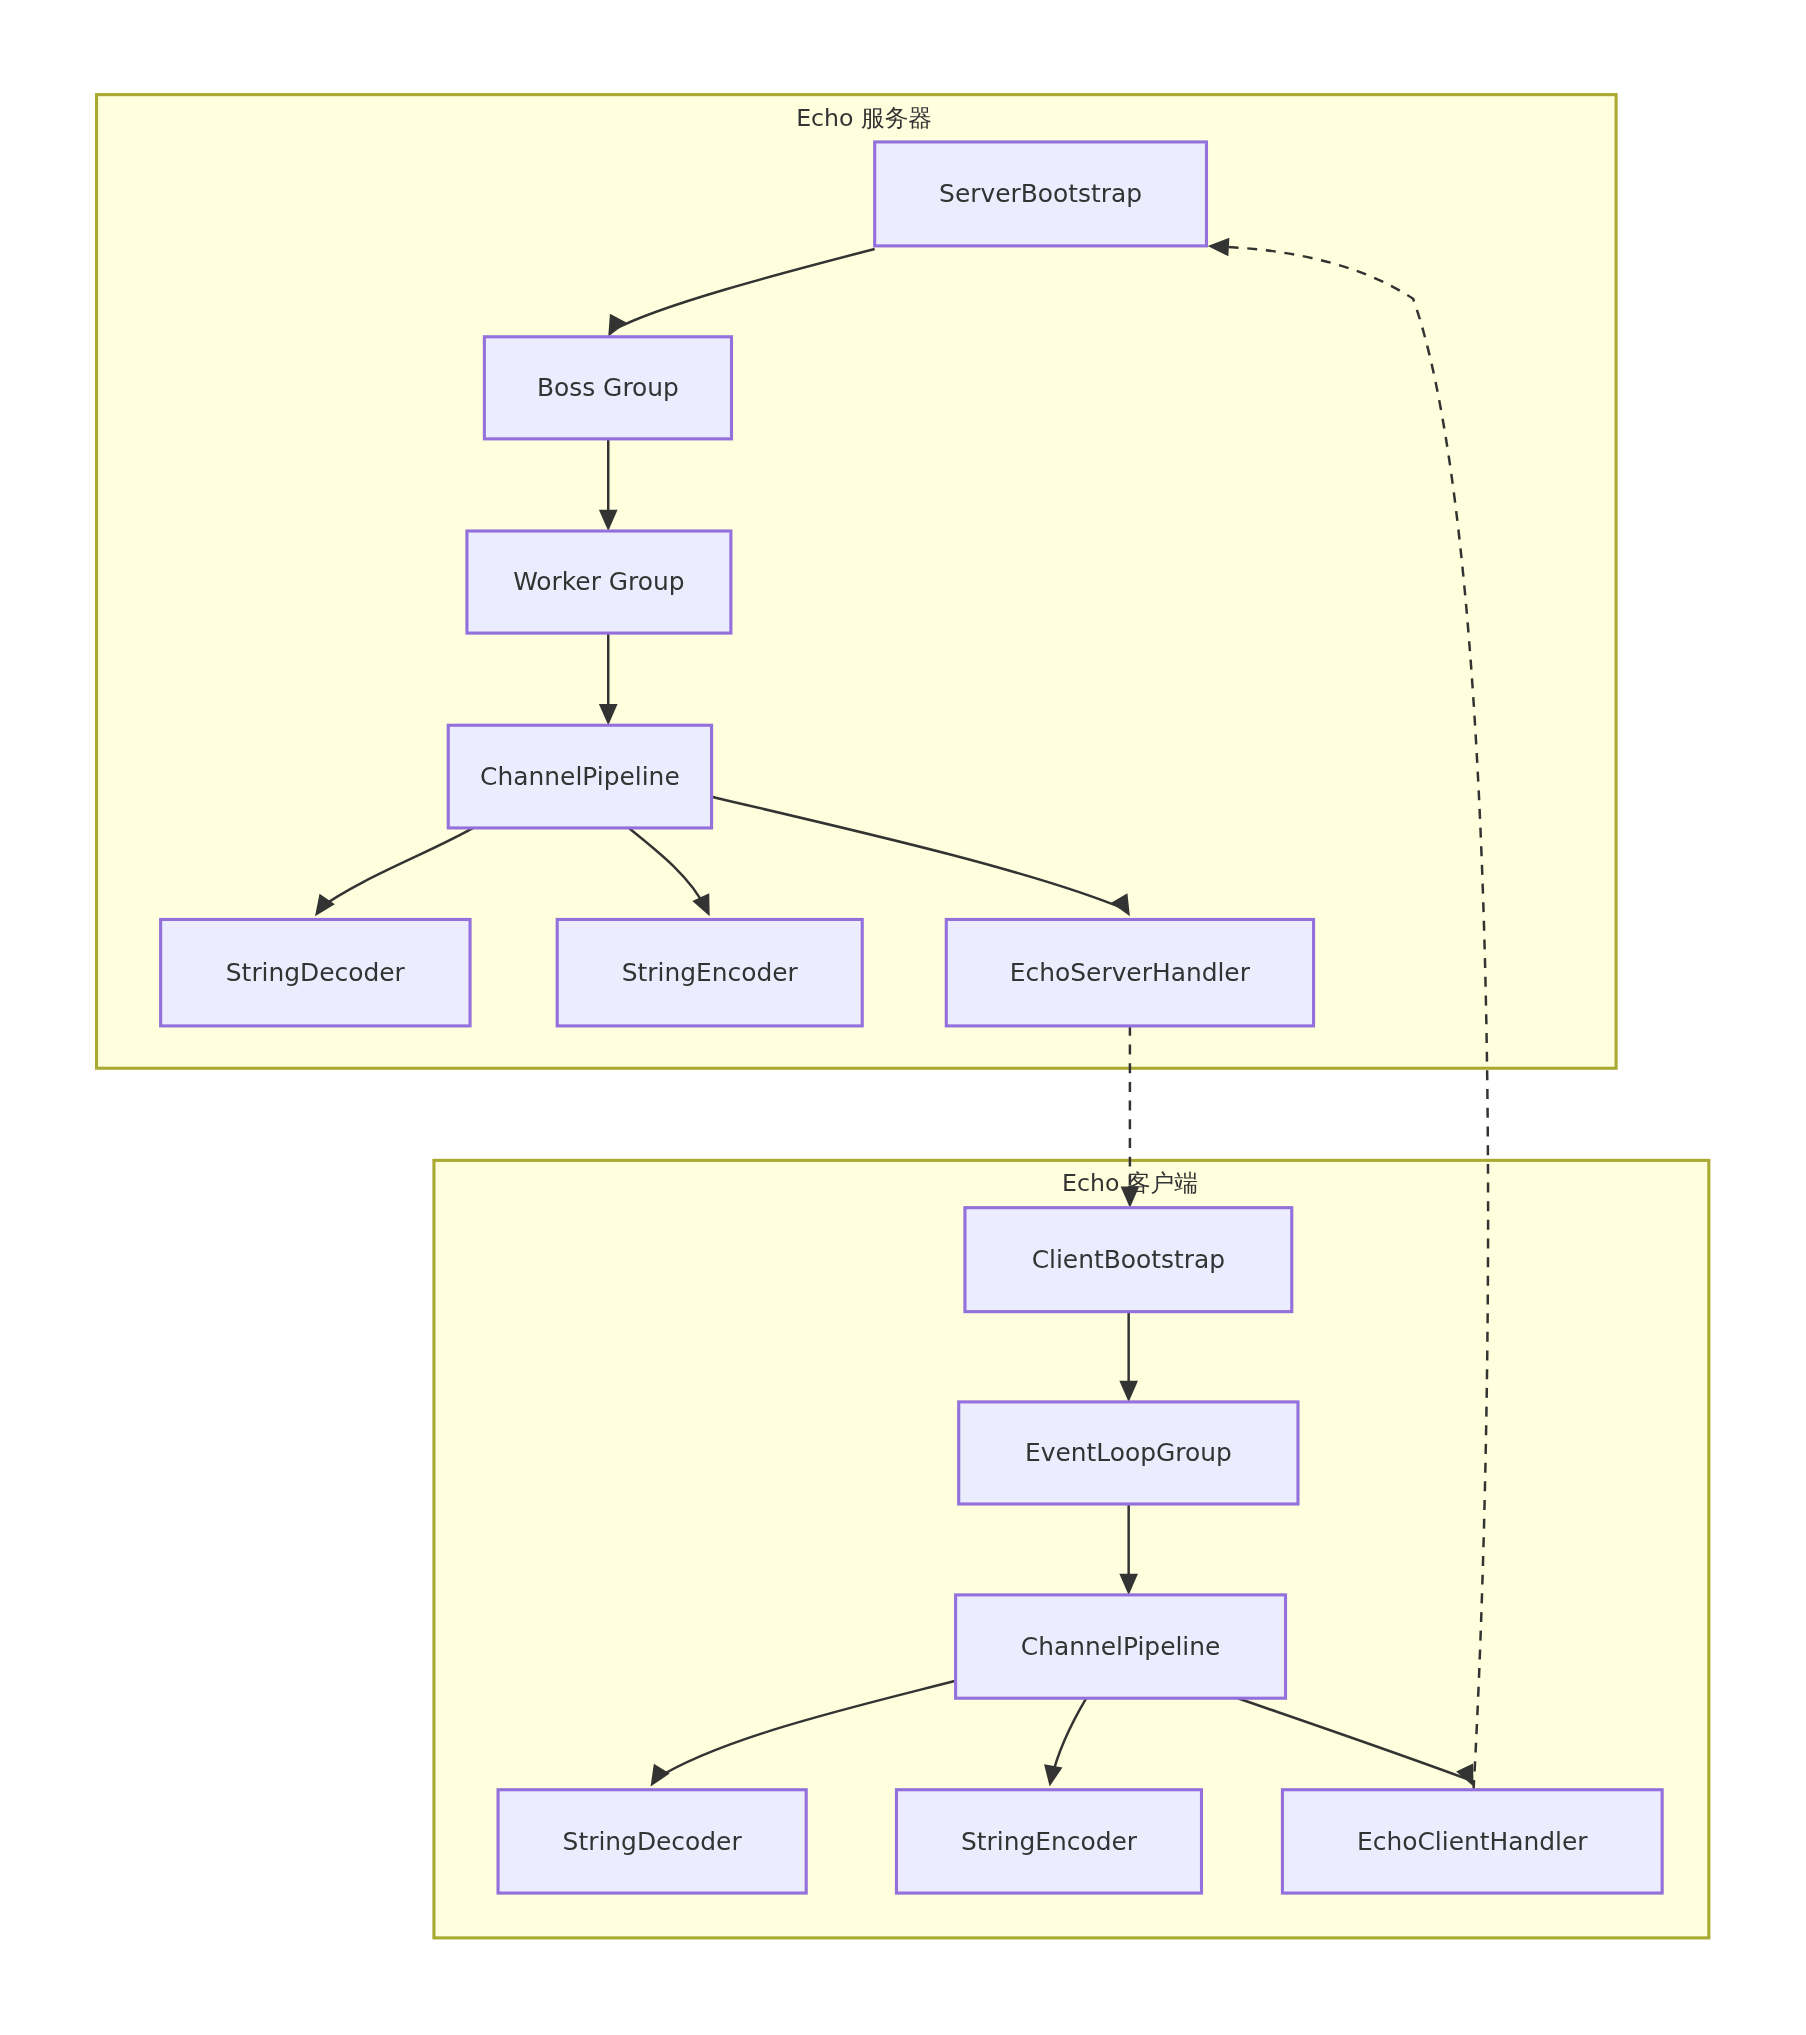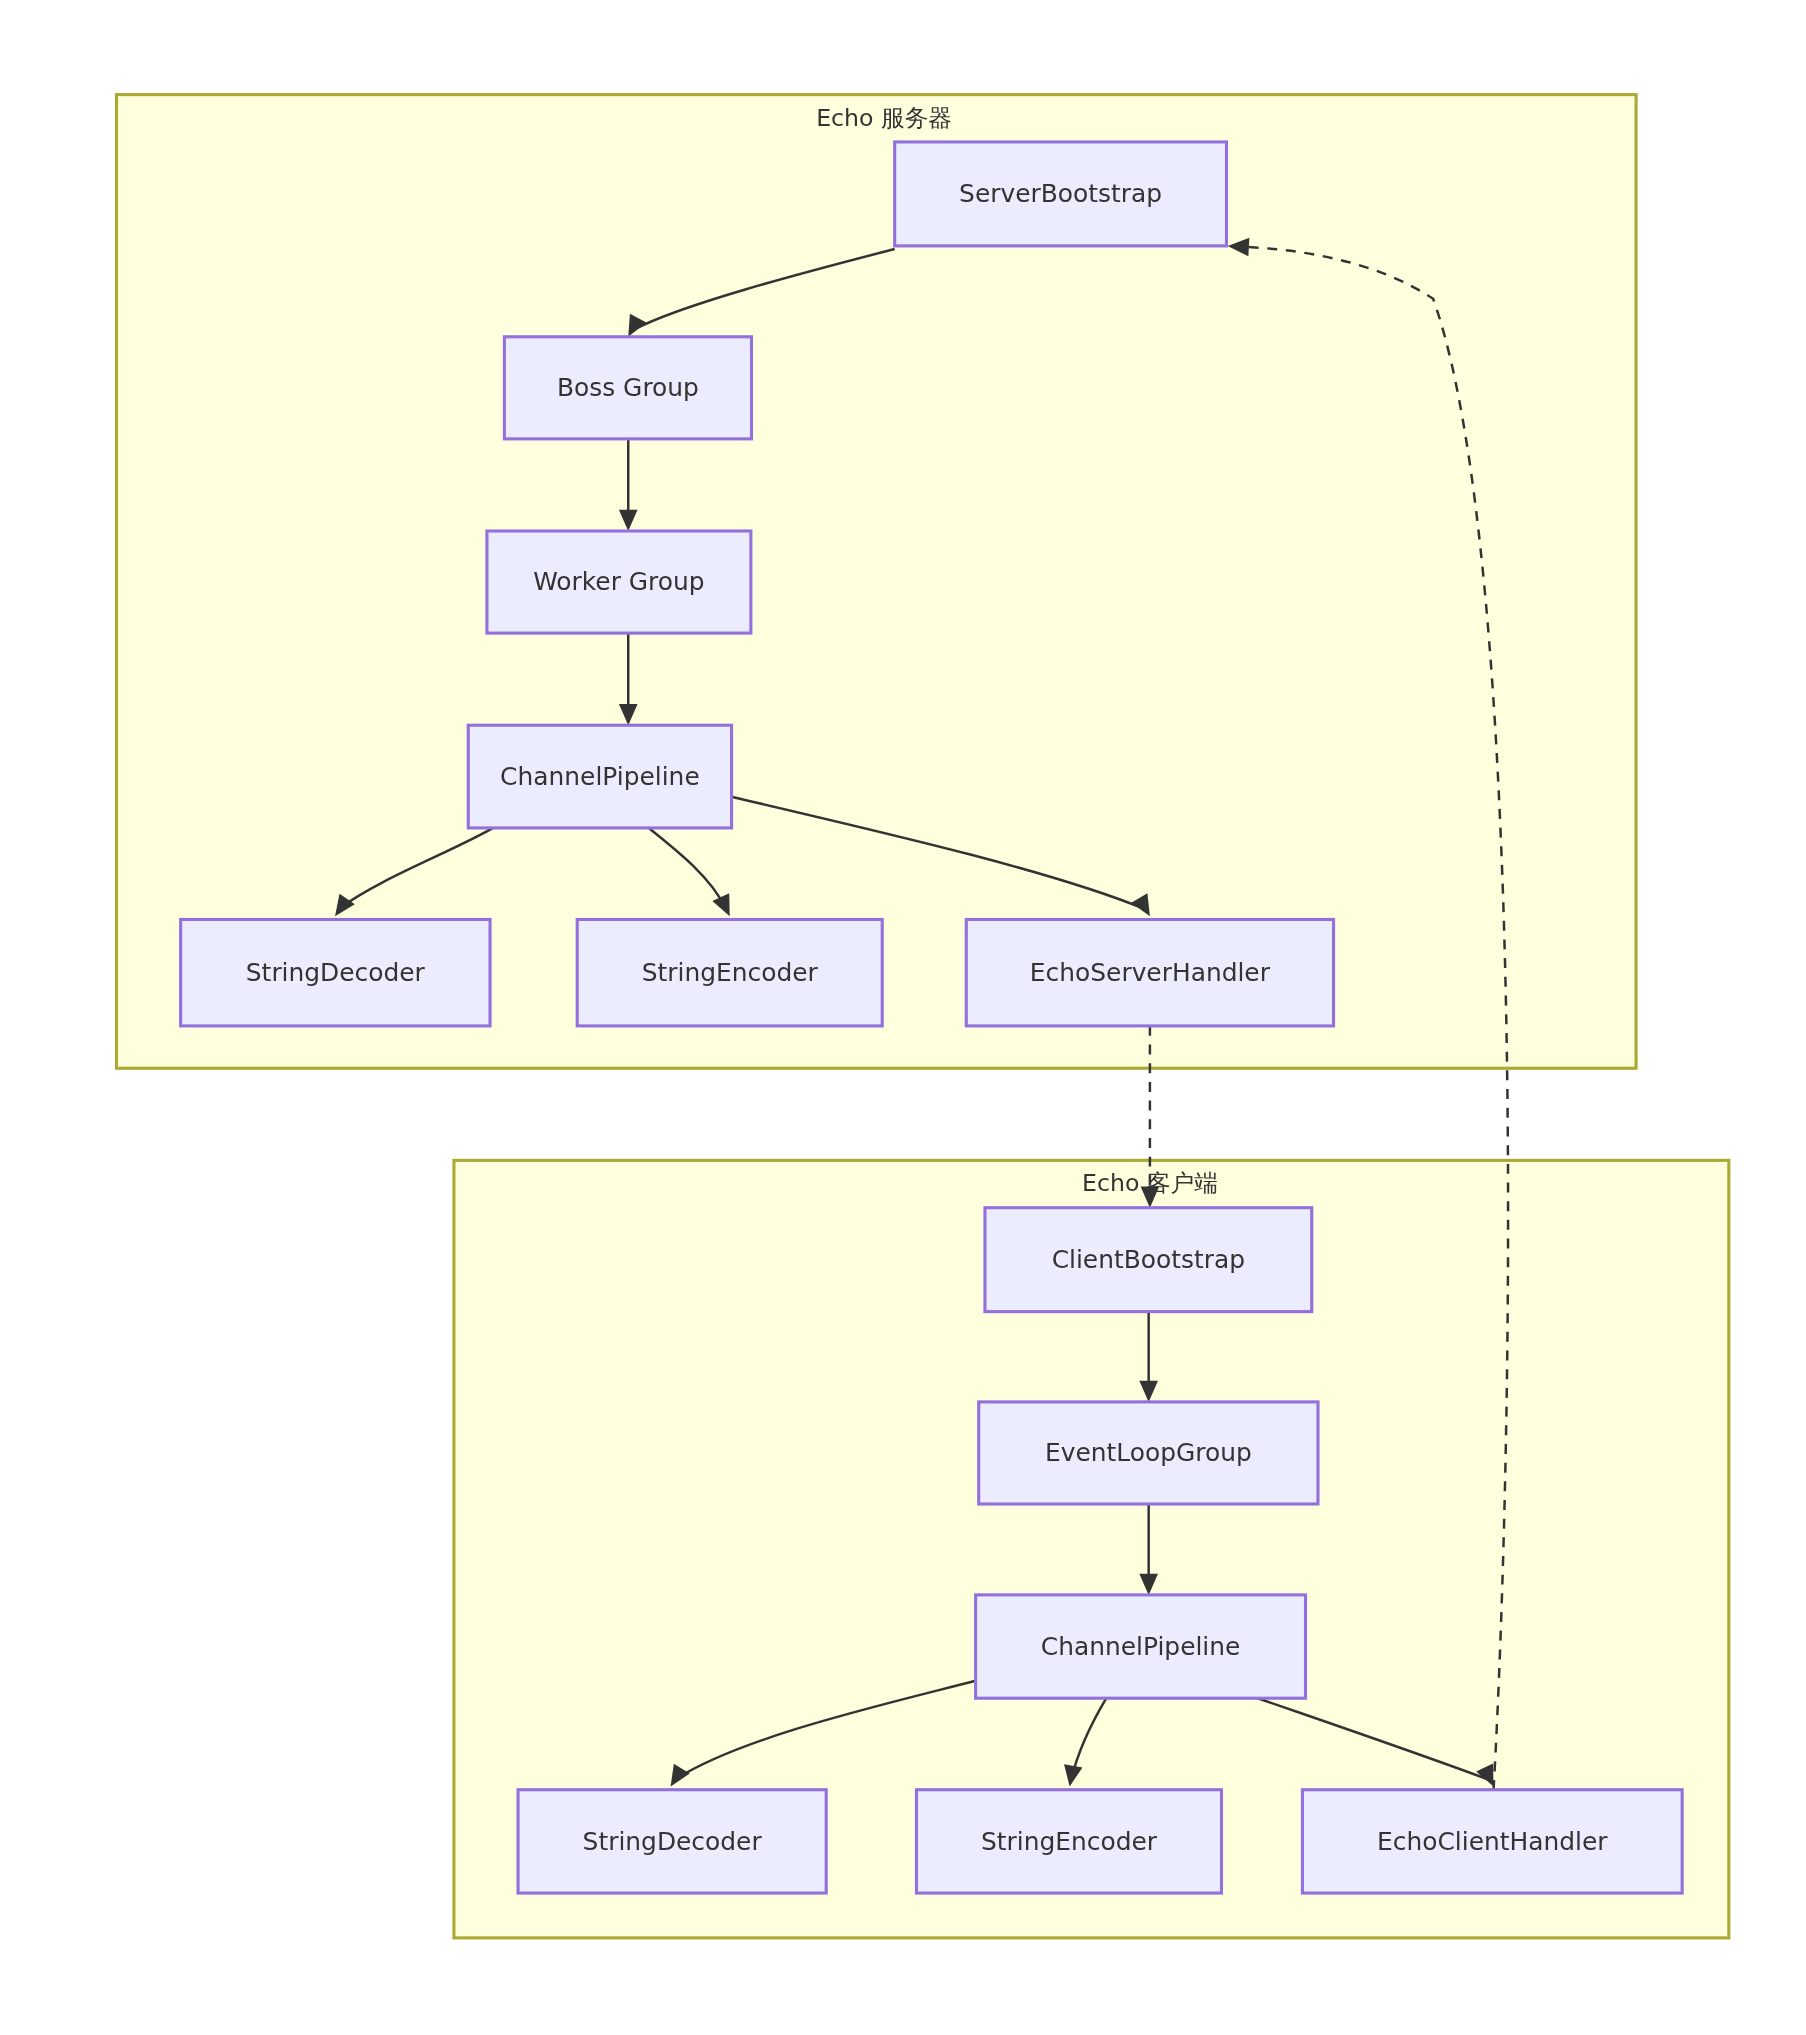--- a/index.html
+++ b/index.html
@@ -10,21 +10,20 @@
   body {
     width: 1806px;
     height: 2035px;
     font-family: "DejaVu Sans", "Liberation Sans", sans-serif;
     overflow: hidden;
   }
   #diagram-root {
     position: relative;
     width: 1464px;
     height: 2035px;
-    padding-left: 20px;
   }
   svg#flowchart {
     display: block;
     width: 1806px;
     height: 2035px;
   }
   .cluster-rect {
     fill: #ffffde;
     stroke: #aaaa33;
     stroke-width: 5px;

